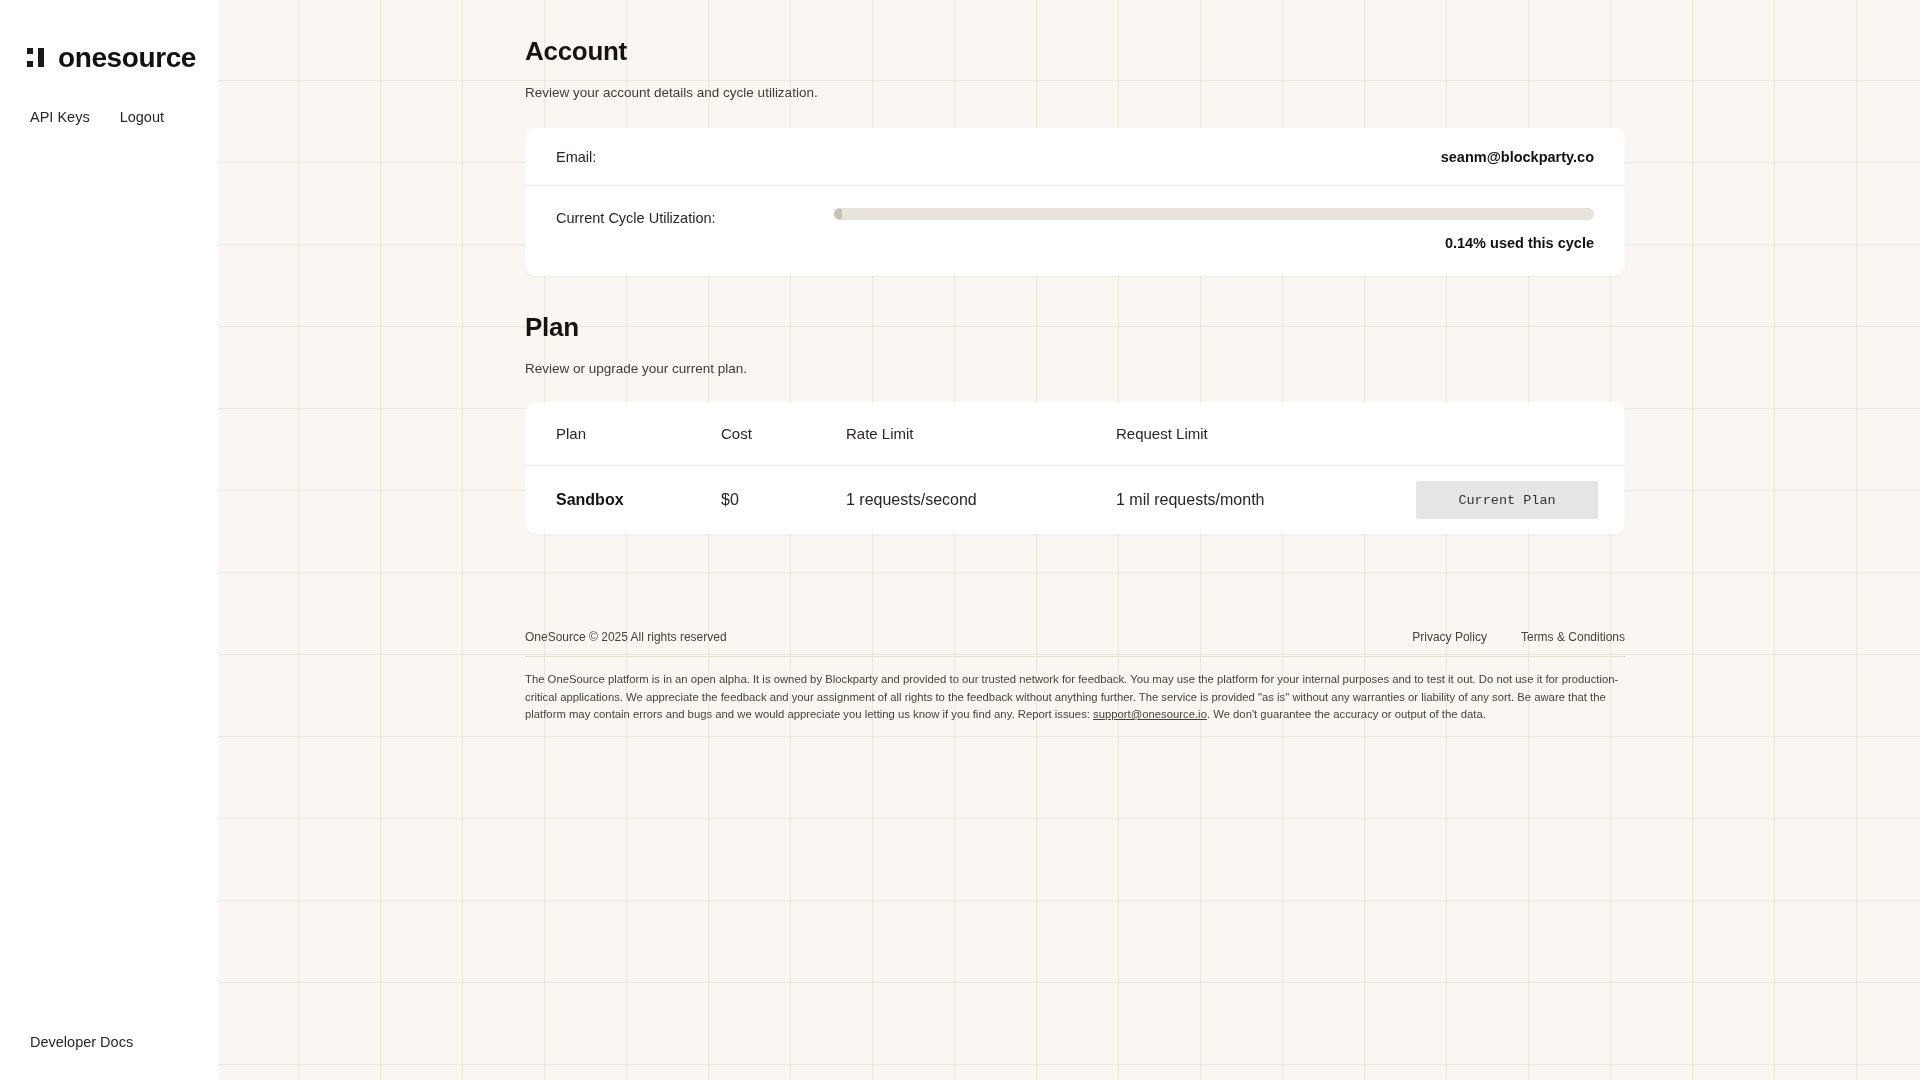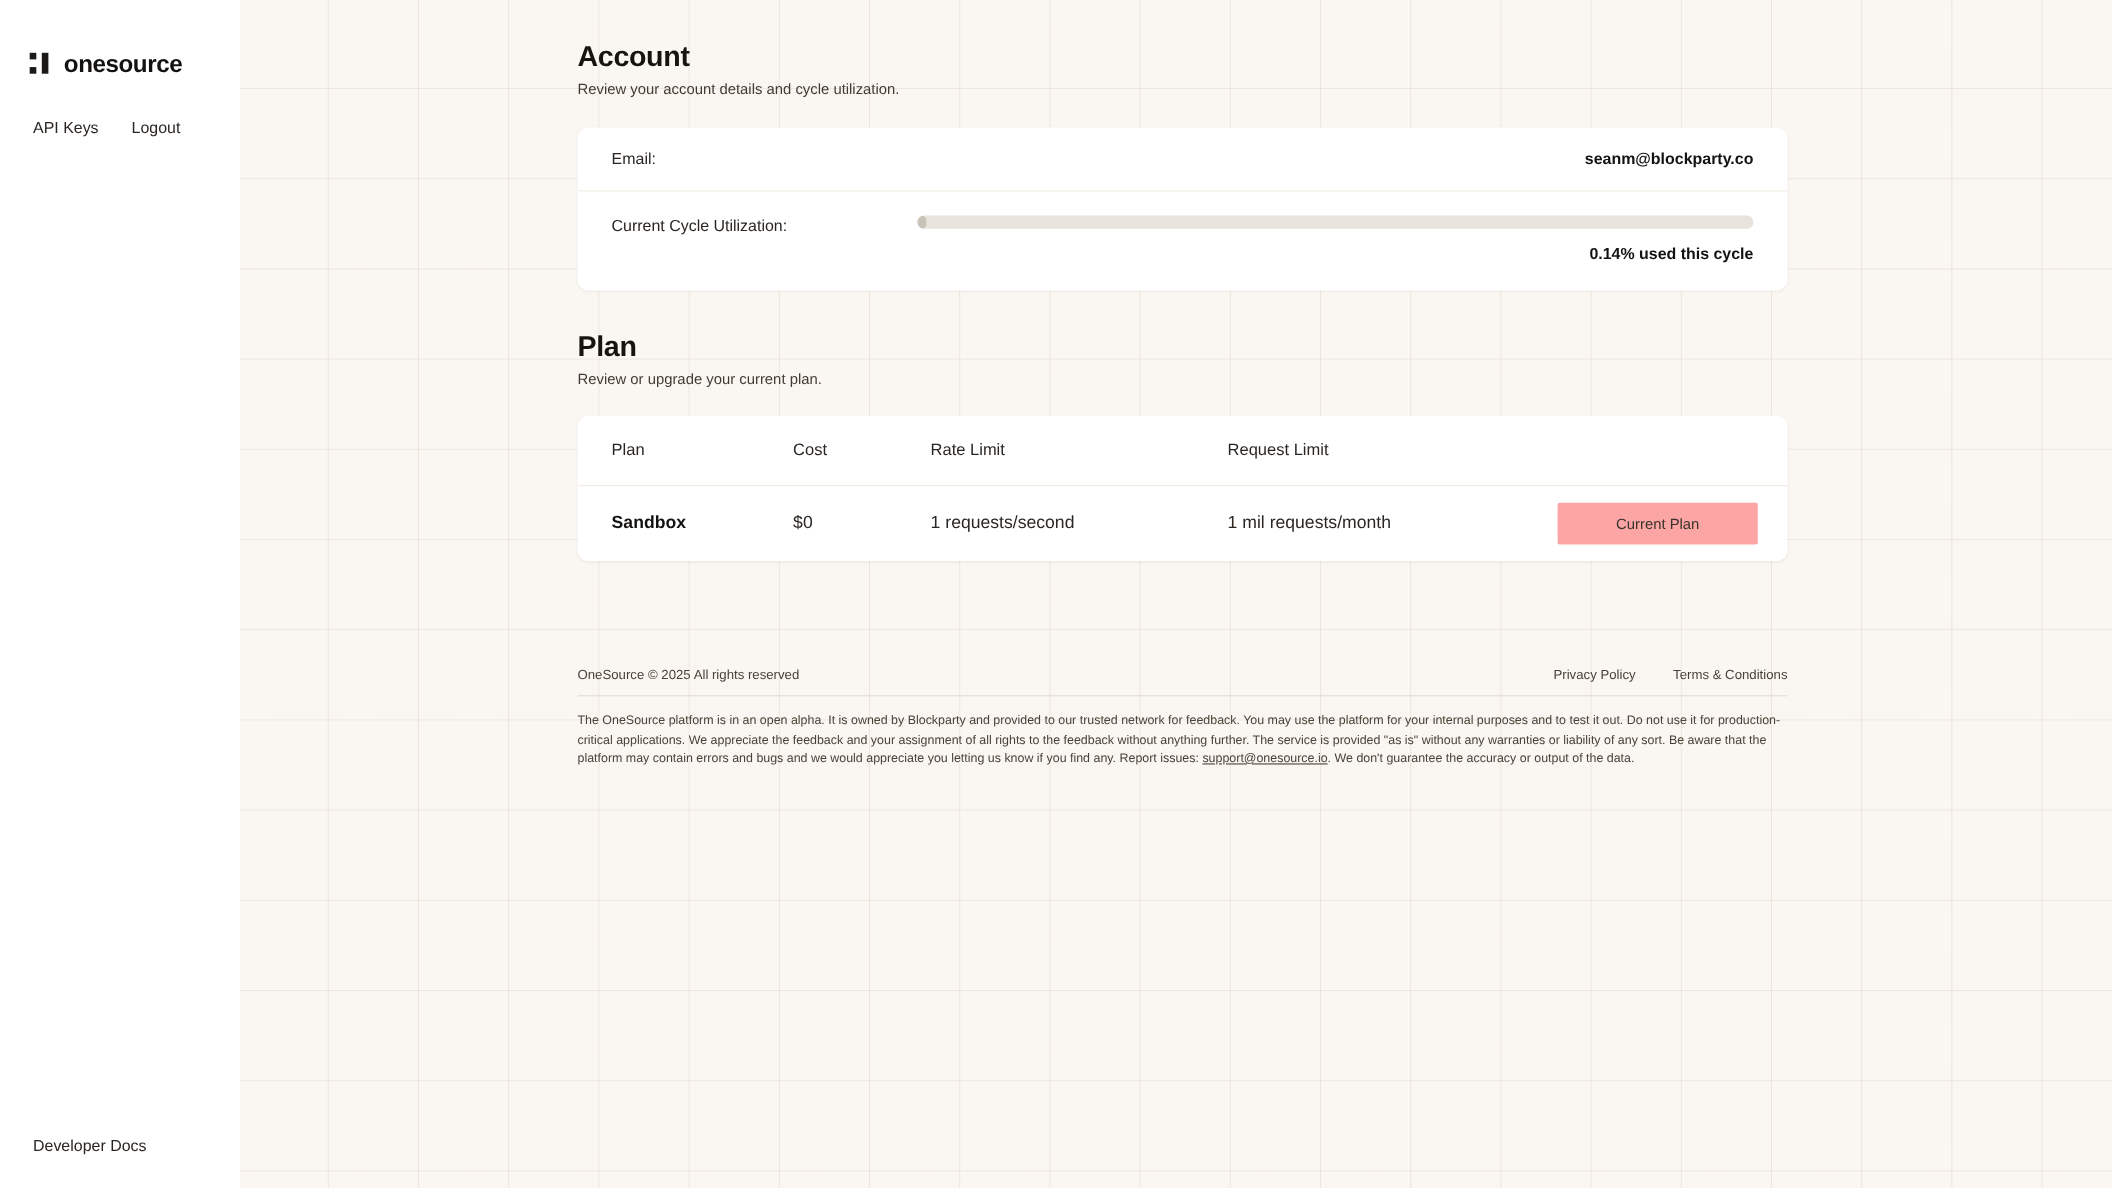--- a/index.html
+++ b/index.html
@@ -46,21 +46,21 @@
   }
   .brand-mark i {
     position: absolute;
     background: #1c1a18;
     display: block;
   }
   .brand-mark i.d1 { width: 6px; height: 6px; left: 0; top: 1px; }
   .brand-mark i.d2 { width: 6px; height: 6px; left: 0; top: 14px; }
   .brand-mark i.bar { width: 6px; height: 19px; left: 11px; top: 1px; }
   .brand-name {
-    font-size: 22px;
+    font-size: 28px;
     font-weight: 700;
     letter-spacing: -0.4px;
     color: #141210;
   }
   .nav {
     margin-top: 24px;
     display: flex;
     flex-direction: row;
   }
   .nav-item {
@@ -108,21 +108,21 @@
   .section-title {
     font-size: 26px;
     font-weight: 700;
     letter-spacing: -0.3px;
     color: #17140f;
     margin-top: 36px;
   }
   .section-sub {
     font-size: 13.5px;
     color: #433b33;
-    margin-top: 6px;
+    margin-top: 18px;
   }
 
   .card {
     background: #ffffff;
     border-radius: 10px;
     margin-top: 28px;
     box-shadow: 0 1px 2px rgba(60,45,30,0.05);
     overflow: hidden;
   }
   .row {
@@ -211,25 +211,25 @@
   }
   .td {
     font-size: 16px;
     color: #2b2622;
   }
   .td-plan { font-weight: 700; color: #141210; }
   .current-plan-btn {
     width: 182px;
     height: 38px;
     border-radius: 2px;
-    background: #fca5a5;
+    background: #e5e5e5;
     border: none;
     color: #3a332c;
     font-size: 13.5px;
-    font-family: Liberation Sans, sans-serif;
+    font-family: Liberation Mono, monospace;
     cursor: pointer;
     display: flex;
     align-items: center;
     justify-content: center;
   }
 
   
   .footer {
     margin-top: 96px;
     width: 1100px;

